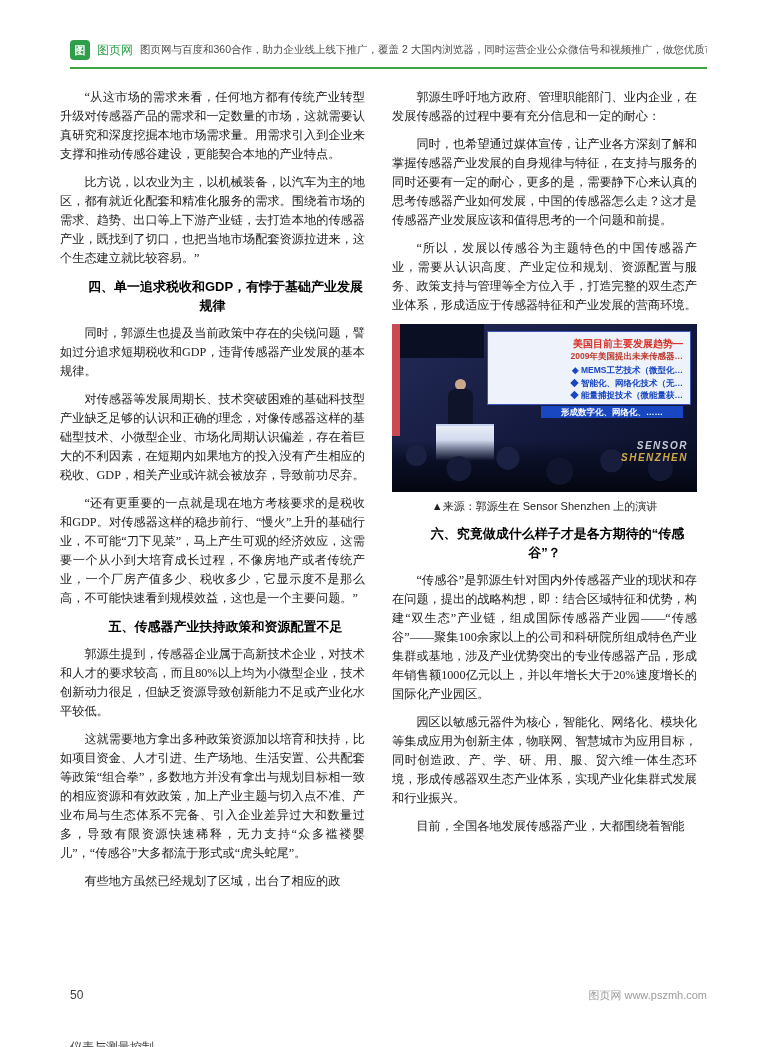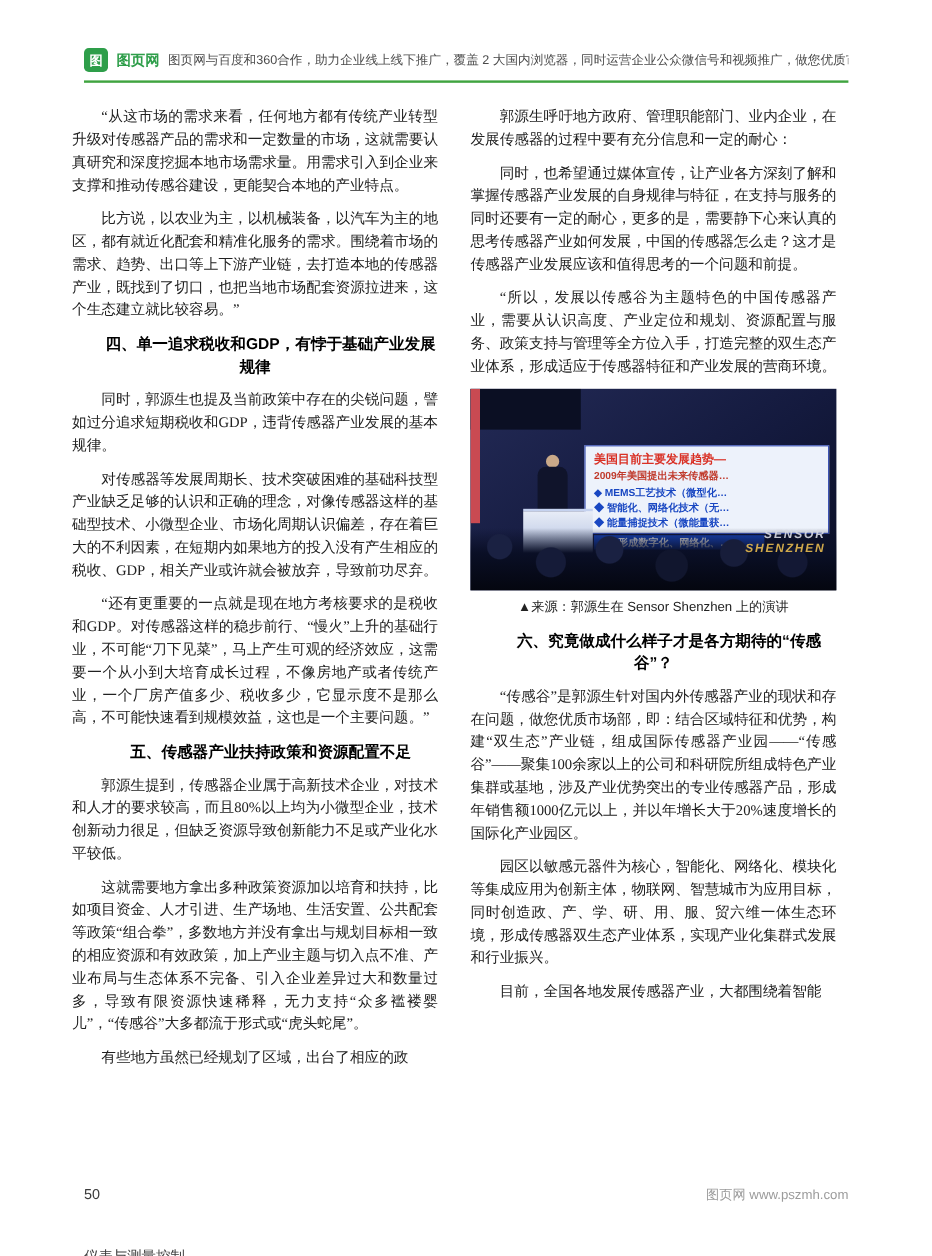--- a/index.html
+++ b/index.html
@@ -5,39 +5,39 @@
   html,body{margin:0;padding:0;background:#ffffff;}
   .page{position:relative;width:777px;height:1047px;background:#fff;overflow:hidden;
         font-family:"Liberation Serif","DejaVu Serif",serif;color:#212121;}
 
   
   .header{position:absolute;top:40px;left:70px;right:70px;}
   .header-row{display:flex;align-items:center;gap:7px;padding-bottom:7px;
               border-bottom:2px solid #3fa43f;font-family:"Liberation Sans",sans-serif;}
   .logo-badge{width:20px;height:20px;border-radius:4px;background:#2e9e4a;color:#fff;
               font-size:11px;font-weight:bold;display:flex;align-items:center;justify-content:center;flex:0 0 auto;}
-  .logo-text{color:#2e9e4a;font-weight:bold;font-size:12px;white-space:nowrap;}
+  .logo-text{color:#2e9e4a;font-weight:normal;font-size:12px;white-space:nowrap;}
   .tagline{color:#4a4a4a;font-size:10.5px;white-space:nowrap;overflow:hidden;}
 
   
   .columns{position:absolute;top:88px;left:60px;width:637px;display:flex;gap:27px;}
   .col{width:305px;font-size:12.2px;line-height:19px;text-align:justify;}
   .col p{margin:0 0 9px;text-indent:2em;}
   .col h3{font-family:"Liberation Sans",sans-serif;font-size:13px;line-height:19px;font-weight:bold;
           color:#000;margin:5px 0 9px;text-indent:2em;text-align:center;}
 
   
   figure{margin:4px 0 10px;}
   .photo{position:relative;height:168px;overflow:hidden;
          background:linear-gradient(145deg,#232a56 0%,#141a3e 55%,#0a0e24 100%);}
   .truss{position:absolute;left:0;top:0;width:92px;height:34px;background:#0b0f23;}
   .stage-banner{position:absolute;left:0;top:0;width:8px;height:112px;background:#c94a52;}
   .slide{position:absolute;left:95px;top:7px;right:6px;height:74px;background:#edf2fb;
          border:1px solid #3d54b5;padding:5px 7px;box-sizing:border-box;
-         font-family:"Liberation Sans",sans-serif;text-align:left;margin-top:40px;}
+         font-family:"Liberation Sans",sans-serif;text-align:right;}
   .slide-title{color:#d93025;font-weight:bold;font-size:10px;line-height:13px;}
   .slide-sub{color:#c0392b;font-weight:bold;font-size:8.5px;line-height:12px;}
   .slide-bullets{list-style:none;margin:2px 0 0;padding:0;color:#1947c2;
                  font-size:8.5px;line-height:12.5px;font-weight:bold;}
   .slide-highlight{display:inline-block;margin-top:3px;background:#1947c2;color:#fff;
                    font-size:8.5px;line-height:12px;padding:0 20px;font-weight:bold;}
   .speaker-head{position:absolute;left:63px;top:55px;width:11px;height:11px;border-radius:50%;background:#c9a989;}
   .speaker-body{position:absolute;left:56px;top:65px;width:25px;height:42px;
                 border-radius:7px 7px 0 0;background:#10142b;}
   .podium{position:absolute;left:44px;top:100px;width:58px;height:46px;
@@ -118,21 +118,21 @@
           <div class="audience"></div>
           <div class="watermark">
             <div class="wm1">SENSOR</div>
             <div class="wm2">SHENZHEN</div>
           </div>
         </div>
         <figcaption>▲来源：郭源生在 Sensor Shenzhen 上的演讲</figcaption>
       </figure>
 
       <h3>六、究竟做成什么样子才是各方期待的“传感谷”？</h3>
-      <p>“传感谷”是郭源生针对国内外传感器产业的现状和存在问题，做您优质市场部，即：结合区域特征和优势，构建“双生态”产业链，组成国际传感器产业园——“传感谷”——聚集100余家以上的公司和科研院所组成特色产业集群或基地，涉及产业优势突出的专业传感器产品，形成年销售额1000亿元以上，并以年增长大于20%速度增长的国际化产业园区。</p>
+      <p>“传感谷”是郭源生针对国内外传感器产业的现状和存在问题，提出的战略构想，即：结合区域特征和优势，构建“双生态”产业链，组成国际传感器产业园——“传感谷”——聚集100余家以上的公司和科研院所组成特色产业集群或基地，涉及产业优势突出的专业传感器产品，形成年销售额1000亿元以上，并以年增长大于20%速度增长的国际化产业园区。</p>
       <p>园区以敏感元器件为核心，智能化、网络化、模块化等集成应用为创新主体，物联网、智慧城市为应用目标，同时创造政、产、学、研、用、服、贸六维一体生态环境，形成传感器双生态产业体系，实现产业化集群式发展和行业振兴。</p>
       <p>目前，全国各地发展传感器产业，大都围绕着智能</p>
     </section>
 
   </main>
 
   <footer class="footer">
     <div class="footer-left">
       <span>50</span>
       <span>仪表与测量控制</span>

